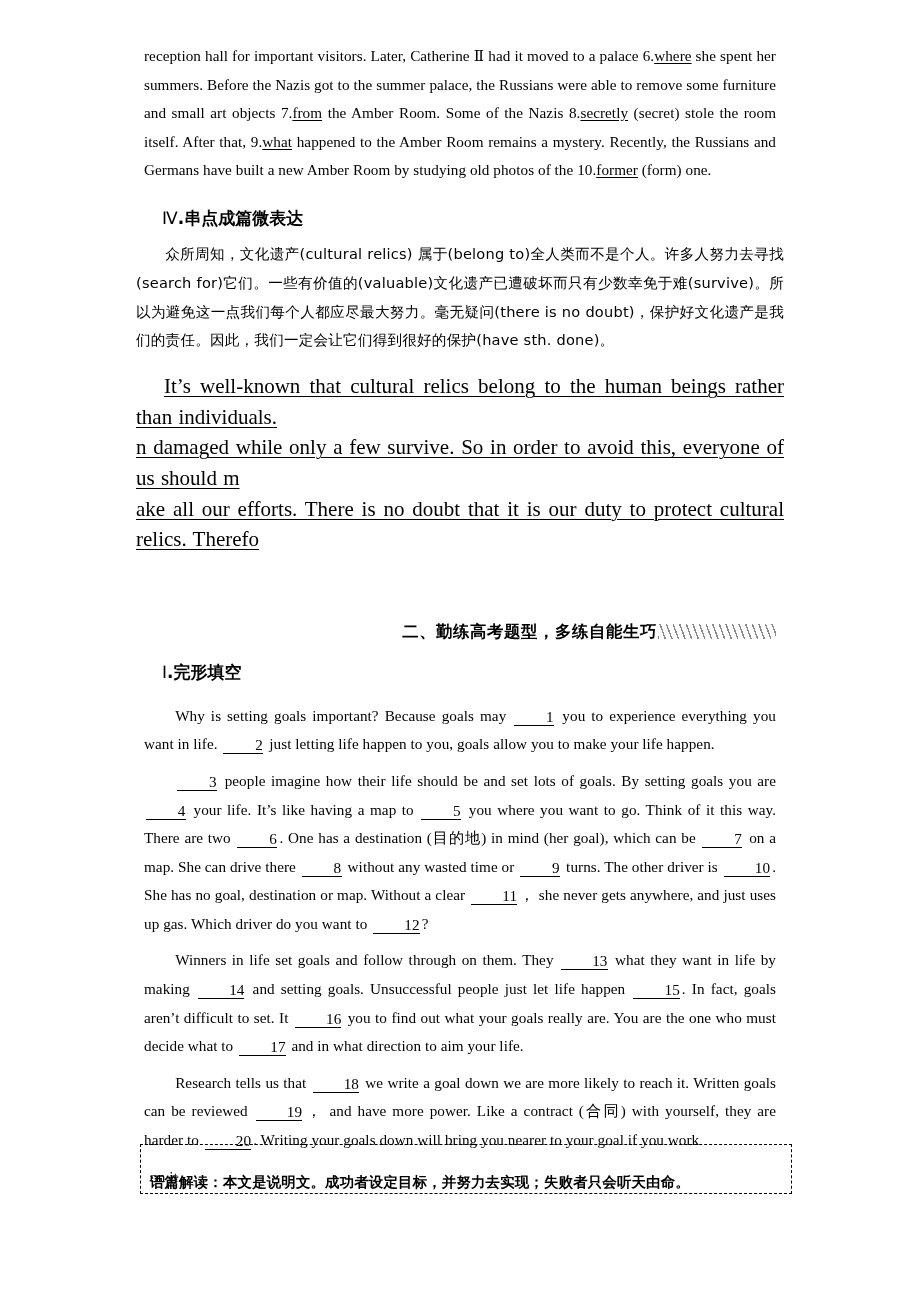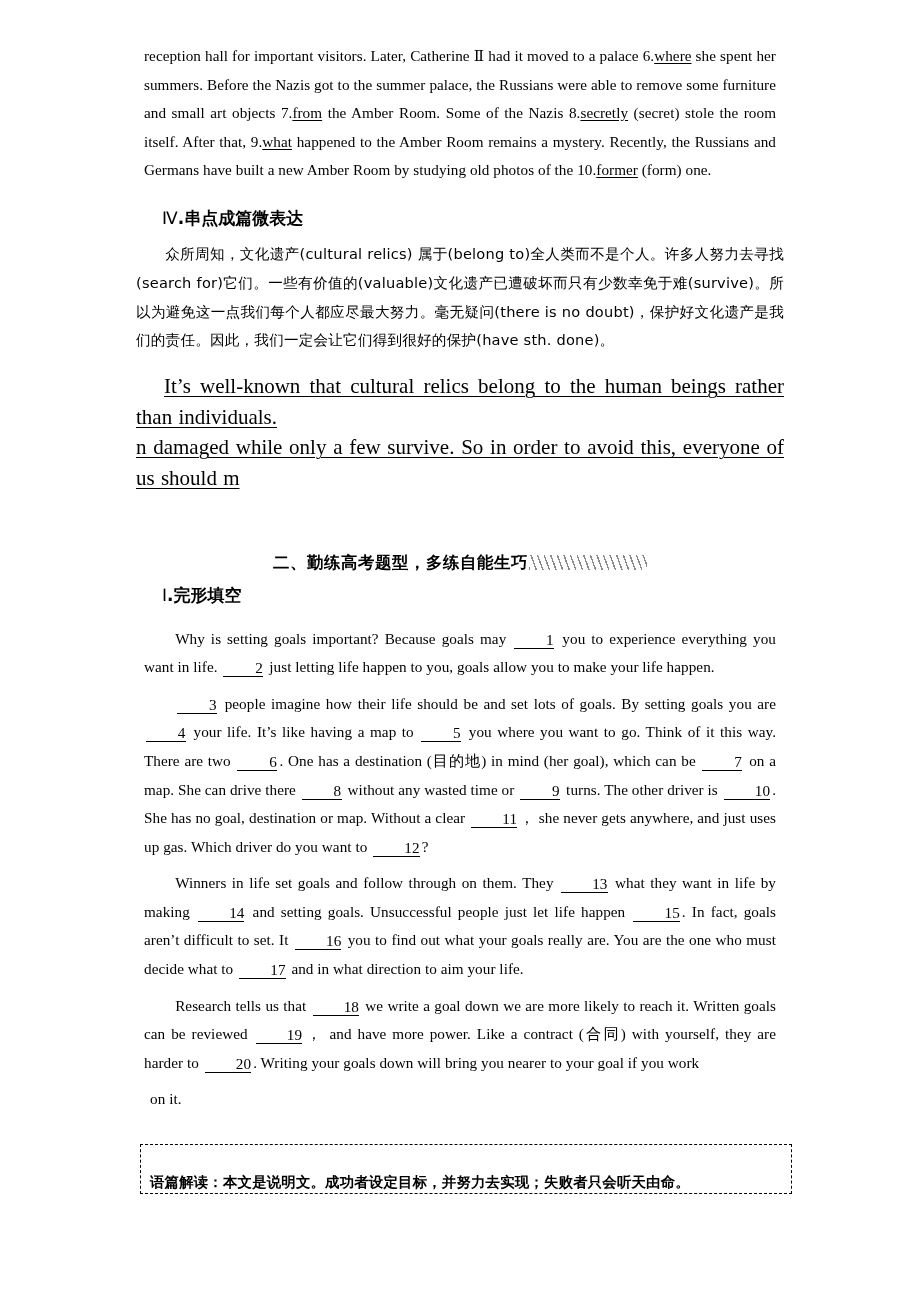--- a/index.html
+++ b/index.html
@@ -73,22 +73,22 @@
     word-spacing: 1px;
   }
   .answer-block .ul {
     text-decoration: underline;
     text-underline-offset: 3px;
     text-decoration-thickness: 1px;
   }
 
   
   .section-head {
-    margin: 0;
-    text-align: center;
+    margin: 8px;
+    text-align: right;
     font-family: "DejaVu Sans", "Liberation Sans", sans-serif;
     font-weight: bold;
     font-size: 16.4px;
     letter-spacing: 0.6px;
     white-space: nowrap;
   }
   .section-head .hatch {
     display: inline-block;
     width: 118px;
     height: 15px;
@@ -155,20 +155,21 @@
 
   <div class="sp-8"></div>
 
   <p class="cn indent">众所周知，文化遗产(cultural relics) 属于(belong to)全人类而不是个人。许多人努力去寻找(search for)它们。一些有价值的(valuable)文化遗产已遭破坏而只有少数幸免于难(survive)。所以为避免这一点我们每个人都应尽最大努力。毫无疑问(there is no doubt)，保护好文化遗产是我们的责任。因此，我们一定会让它们得到很好的保护(have sth. done)。</p>
 
   <div class="sp-16"></div>
 
   <div class="answer-block" id="answer-block">
       <div style="text-indent: 28px;"><span class="ul">It’s well-known that cultural relics belong to the human beings rather than individuals.</span></div>
       <div><span class="ul">n damaged while only a few survive. So in order to avoid this, everyone of us should m</span></div>
+      <div><span class="ul">ake all our efforts. There is no doubt that it is our duty to protect cultural relics. Therefo</span></div>
     </div>
 
   <div class="sp-34"></div>
   <div class="sp-24"></div>
 
   <p class="section-head"><span>二、勤练高考题型，多练自能生巧</span><span class="hatch"></span></p>
 
   <div class="sp-8"></div>
 
   <p class="sub-head"><span class="rom">Ⅰ</span><span>.完形填空</span></p>

